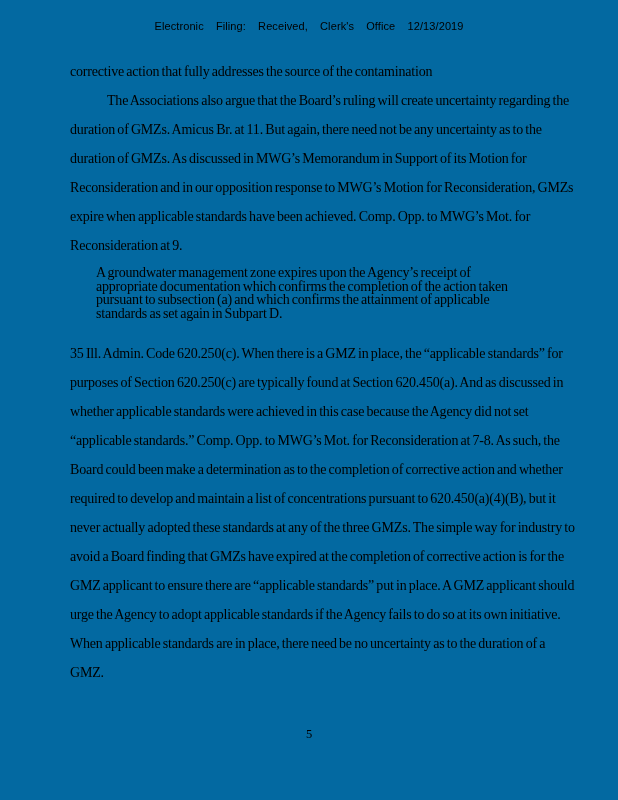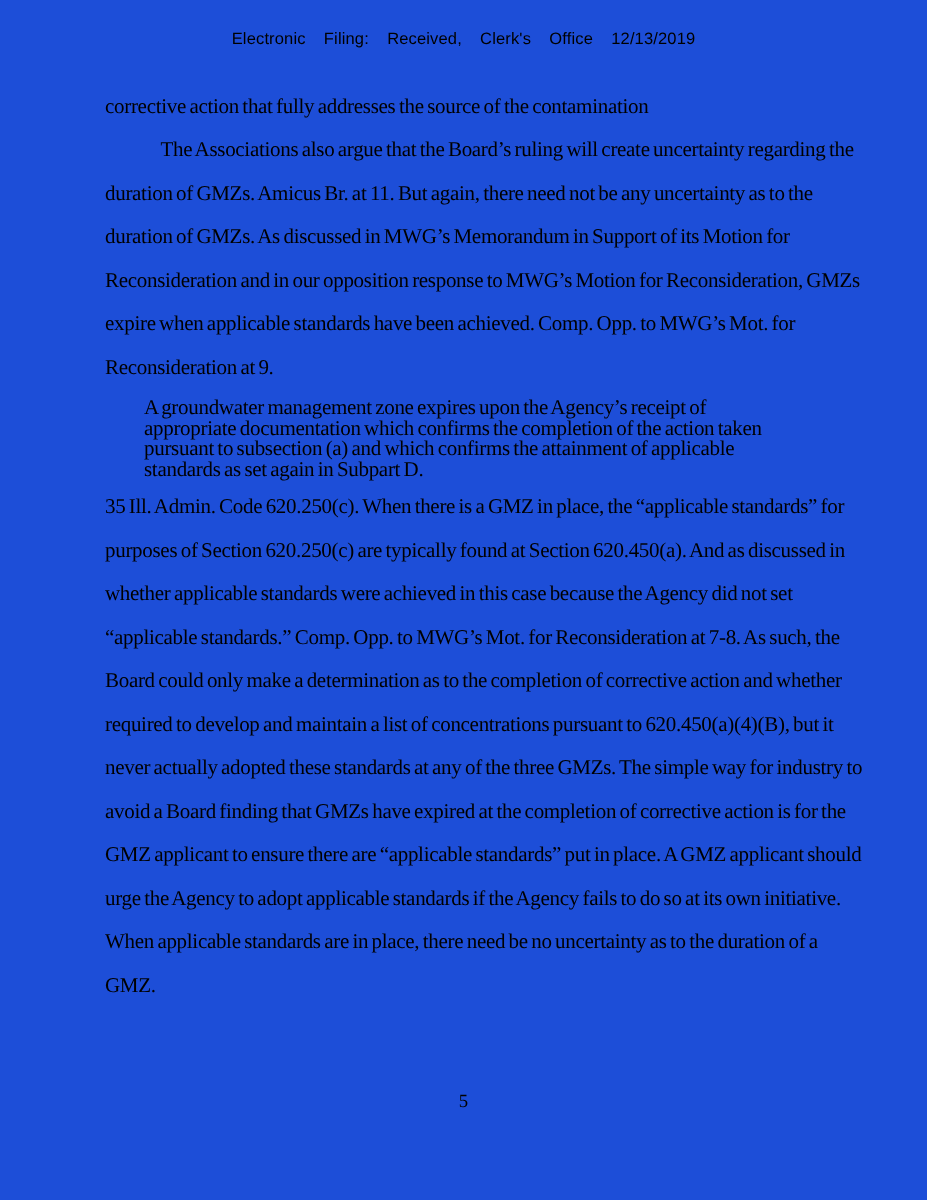--- a/index.html
+++ b/index.html
@@ -4,21 +4,21 @@
 <style>
   html, body {
     margin: 0;
     padding: 0;
     background: #ffffff;
   }
   .page {
     position: relative;
     width: 618px;
     height: 800px;
-    background: #1d4ed8;
+    background: #0369a1;
     overflow: hidden;
     color: #000000;
     font-family: "Liberation Serif", serif;
   }
   .filing-header {
     position: absolute;
     top: 20px;
     left: 0;
     right: 0;
     text-align: center;
@@ -41,21 +41,21 @@
     height: 29px;
     line-height: 29px;
     white-space: nowrap;
   }
   .ln.indent {
     padding-left: 37px;
   }
   .blockquote {
     margin-top: 6px;
     margin-left: 26px;
-    margin-bottom: 4px;
+    margin-bottom: 19px;
   }
   .bq-ln {
     height: 13.5px;
     line-height: 13.5px;
     white-space: nowrap;
   }
   .page-number {
     position: absolute;
     top: 726px;
     left: 0;
@@ -86,21 +86,21 @@
       <div class="bq-ln">A groundwater management zone expires upon the Agency’s receipt of</div>
       <div class="bq-ln">appropriate documentation which confirms the completion of the action taken</div>
       <div class="bq-ln">pursuant to subsection (a) and which confirms the attainment of applicable</div>
       <div class="bq-ln">standards as set again in Subpart D.</div>
     </div>
 
     <div class="ln">35 Ill. Admin. Code 620.250(c). When there is a GMZ in place, the “applicable standards” for</div>
     <div class="ln">purposes of Section 620.250(c) are typically found at Section 620.450(a). And as discussed in</div>
     <div class="ln">whether applicable standards were achieved in this case because the Agency did not set</div>
     <div class="ln">“applicable standards.” Comp. Opp. to MWG’s Mot. for Reconsideration at 7-8. As such, the</div>
-    <div class="ln">Board could only make a determination as to the completion of corrective action and whether</div>
+    <div class="ln">Board could been make a determination as to the completion of corrective action and whether</div>
     <div class="ln">required to develop and maintain a list of concentrations pursuant to 620.450(a)(4)(B), but it</div>
     <div class="ln">never actually adopted these standards at any of the three GMZs. The simple way for industry to</div>
     <div class="ln">avoid a Board finding that GMZs have expired at the completion of corrective action is for the</div>
     <div class="ln">GMZ applicant to ensure there are “applicable standards” put in place. A GMZ applicant should</div>
     <div class="ln">urge the Agency to adopt applicable standards if the Agency fails to do so at its own initiative.</div>
     <div class="ln">When applicable standards are in place, there need be no uncertainty as to the duration of a</div>
     <div class="ln">GMZ.</div>
 
   </div>
 

